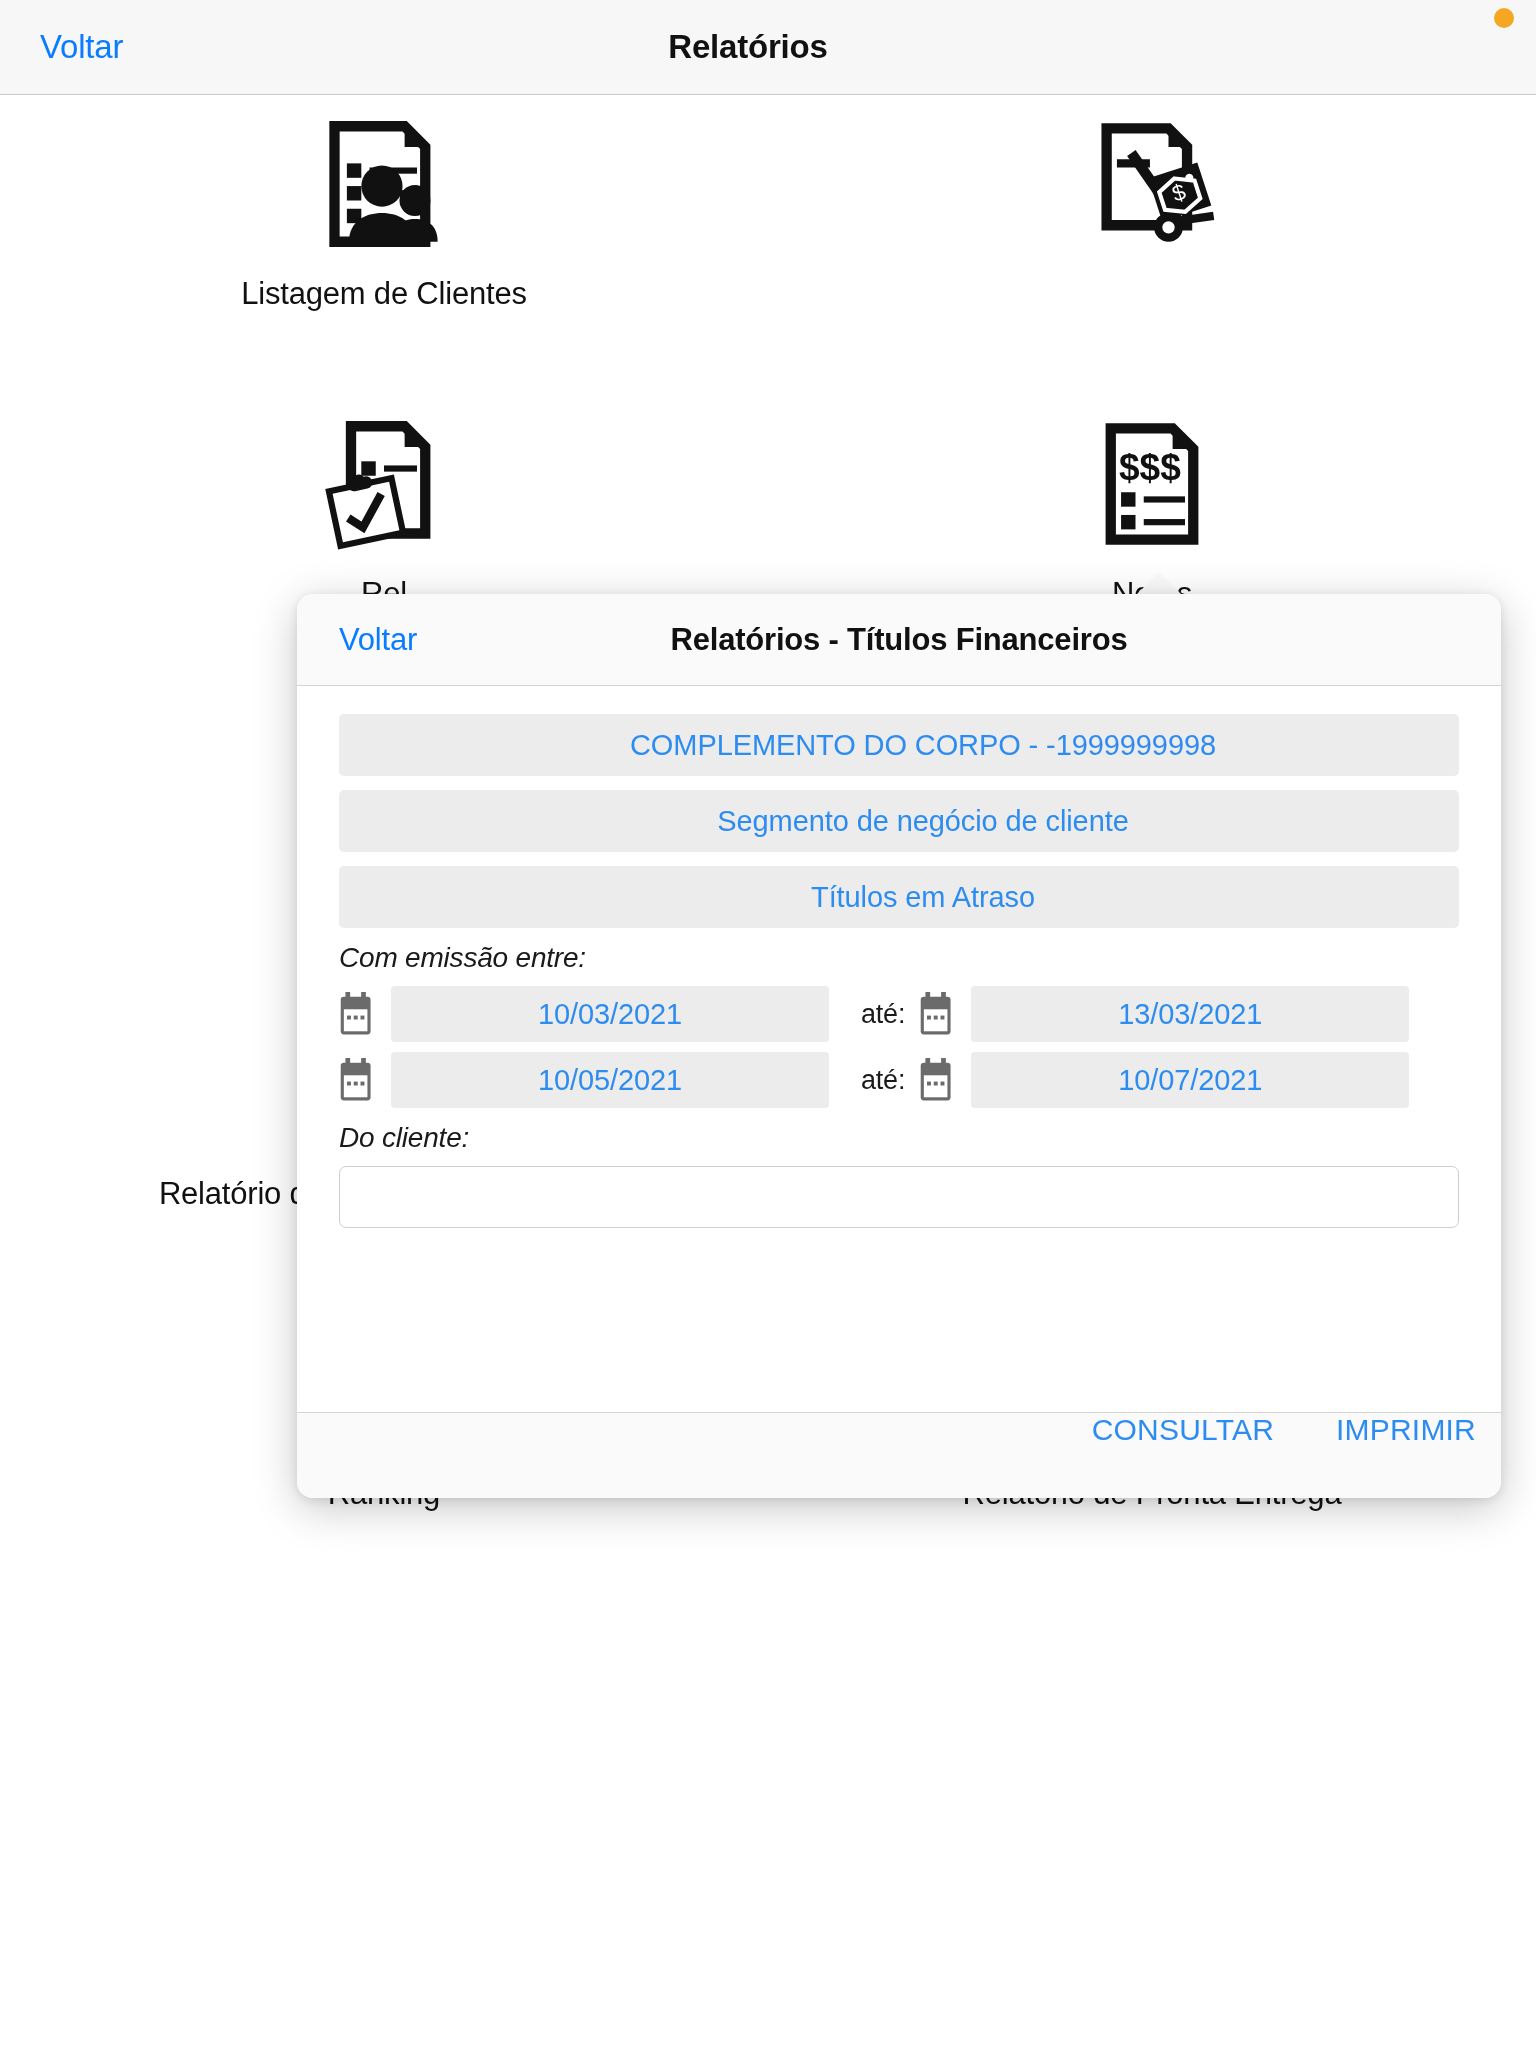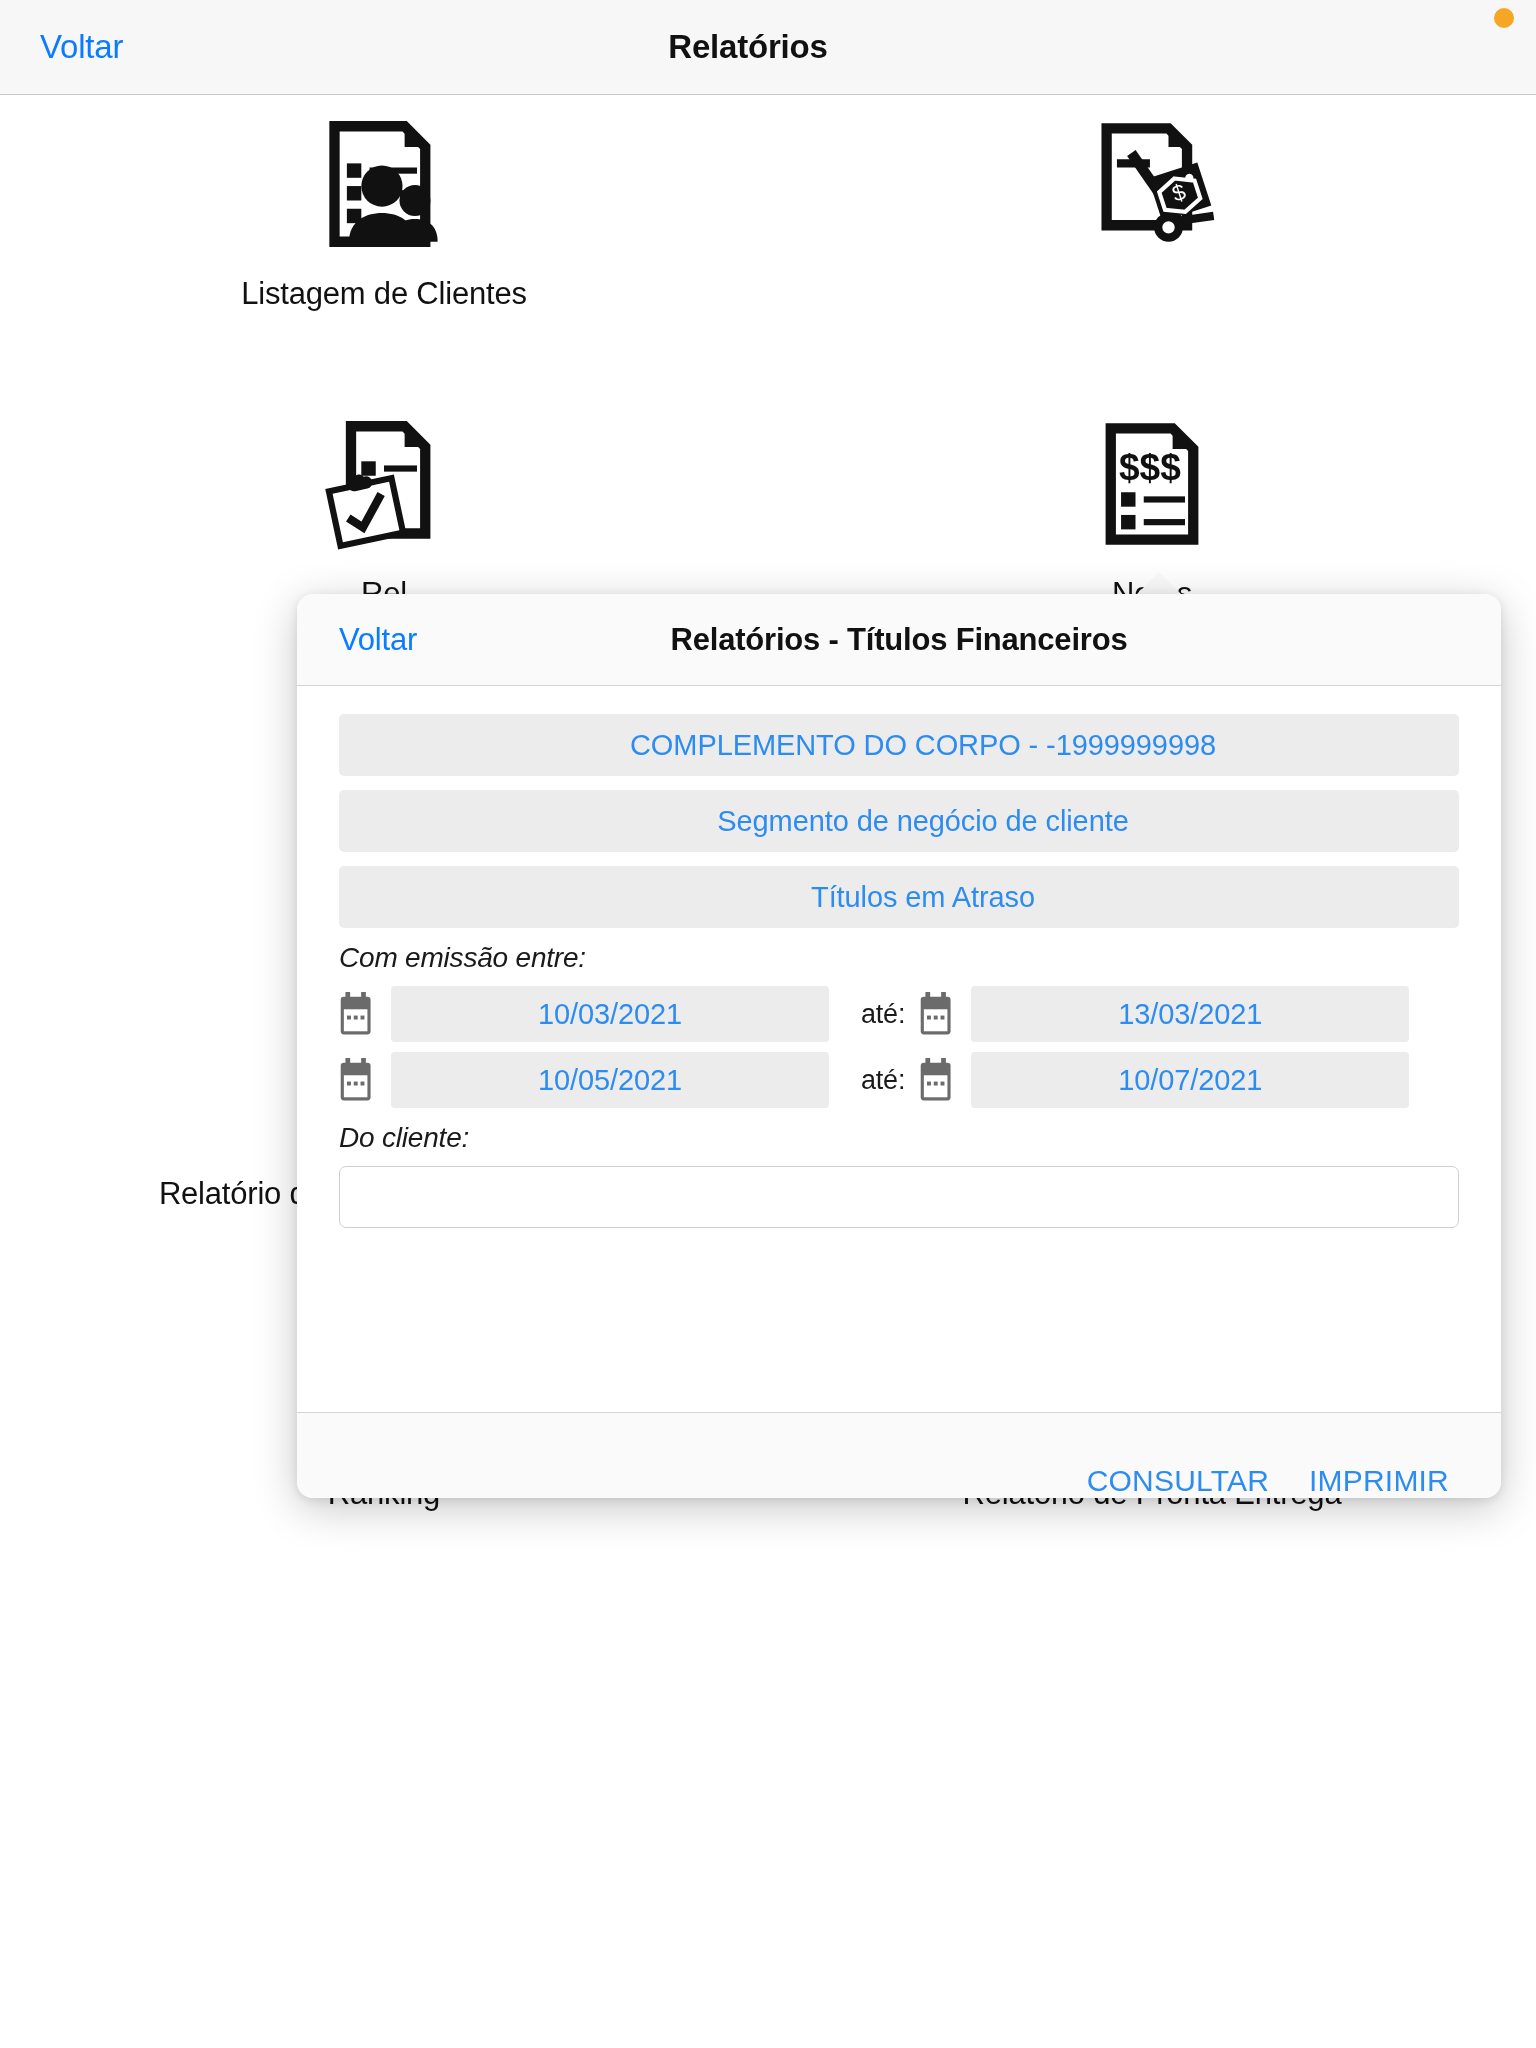--- a/index.html
+++ b/index.html
@@ -215,24 +215,24 @@
     font-family: "Liberation Sans", sans-serif;
     outline: none;
   }
 
   .modal-footer {
     flex: 0 0 auto;
     height: 86px;
     background: #fafafa;
     border-top: 1px solid #d4d4d4;
     display: flex;
-    align-items: flex-end;
+    align-items: flex-start;
     justify-content: flex-end;
-    padding-right: 52px;
-    gap: 40px;
+    padding-right: 25px;
+    gap: 62px;
   }
   .footer-btn {
     font-size: 30px;
     color: #2d8cf0;
     letter-spacing: 0.2px;
     background: none;
     border: none;
     font-family: "Liberation Sans", sans-serif;
     cursor: pointer;
   }

